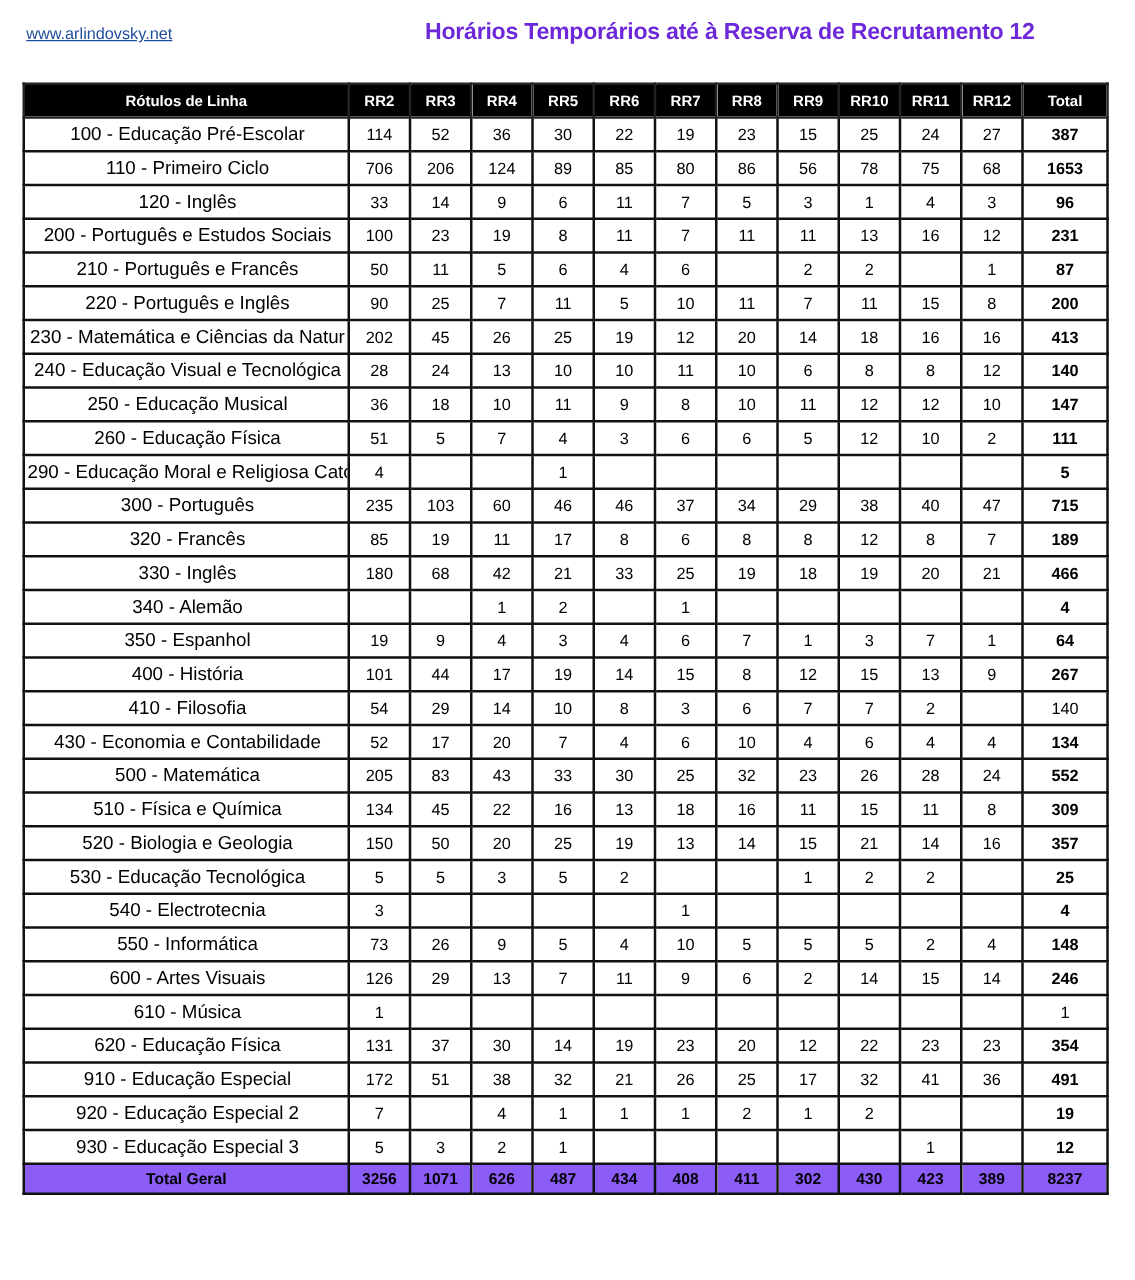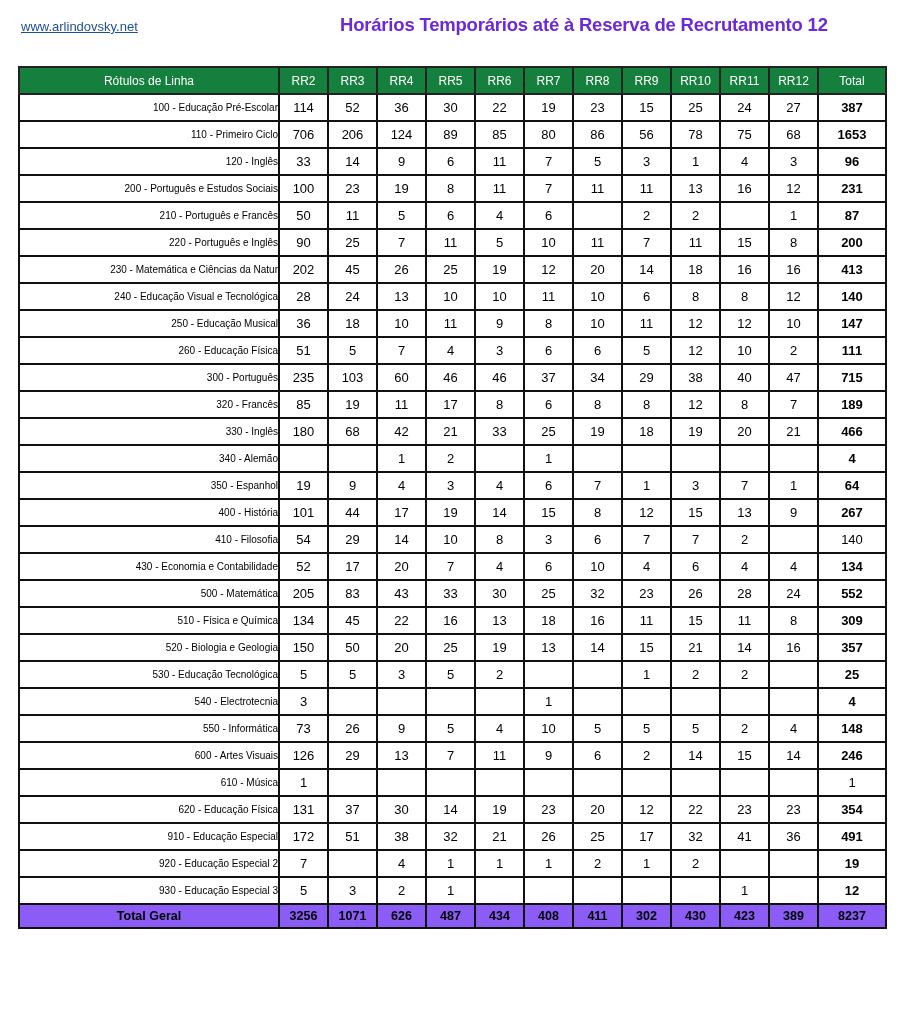--- a/index.html
+++ b/index.html
@@ -6,24 +6,24 @@
   body { width: 908px; height: 1024px; position: relative; overflow: hidden;
          font-family: "Liberation Sans", sans-serif; color: #000; }
   .site-link { position: absolute; left: 21px; top: 19px; font-size: 13px;
                color: #1f4e9c; text-decoration: underline; }
   .page-title { position: absolute; left: 340px; top: 14px; font-size: 18.5px;
                 font-weight: bold; color: #6d28d9; letter-spacing: -0.2px; }
   table.pivot { position: absolute; left: 18px; top: 66px;
                 border-collapse: collapse; table-layout: fixed; width: 867px; }
   table.pivot th, table.pivot td { border: 2px solid #111; padding: 0; overflow: hidden;
                 white-space: nowrap; }
-  table.pivot thead th { background: #15803d; color: #fff; font-size: 12px;
-                font-weight: normal; height: 25px; text-align: center; border-color: #222; }
+  table.pivot thead th { background: #000000; color: #fff; font-size: 12px;
+                font-weight: bold; height: 25px; text-align: center; border-color: #222; }
   table.pivot tbody td { height: 25px; font-size: 13px; text-align: center; }
-  table.pivot tbody td.label { text-align: right; font-size: 10px; padding-left: 2px; }
+  table.pivot tbody td.label { text-align: center; font-size: 15px; padding-left: 2px; }
   table.pivot tbody td.total { font-weight: bold; }
   table.pivot tfoot td { background: #8b5cf6; font-weight: bold; font-size: 12.5px;
                 height: 22px; text-align: center; }
   col.c-label { width: 260px; }
   col.c-rr { width: 49px; }
   col.c-total { width: 68px; }
 </style>
 </head>
 <body>
 
@@ -208,20 +208,35 @@
         <td>3</td>
         <td>6</td>
         <td>6</td>
         <td>5</td>
         <td>12</td>
         <td>10</td>
         <td>2</td>
         <td class="total">111</td>
       </tr>
       <tr>
+        <td class="label">290 - Educação Moral e Religiosa Cato</td>
+        <td>4</td>
+        <td></td>
+        <td></td>
+        <td>1</td>
+        <td></td>
+        <td></td>
+        <td></td>
+        <td></td>
+        <td></td>
+        <td></td>
+        <td></td>
+        <td class="total">5</td>
+      </tr>
+      <tr>
         <td class="label">300 - Português</td>
         <td>235</td>
         <td>103</td>
         <td>60</td>
         <td>46</td>
         <td>46</td>
         <td>37</td>
         <td>34</td>
         <td>29</td>
         <td>38</td>

